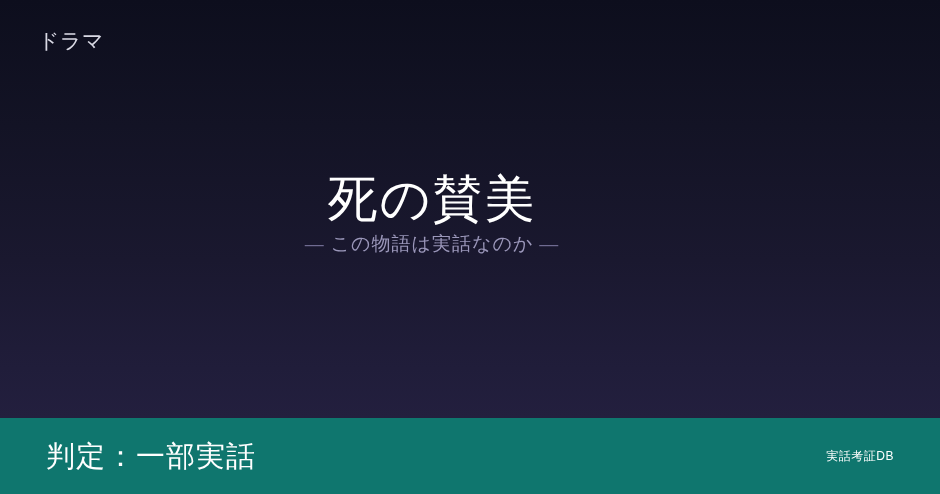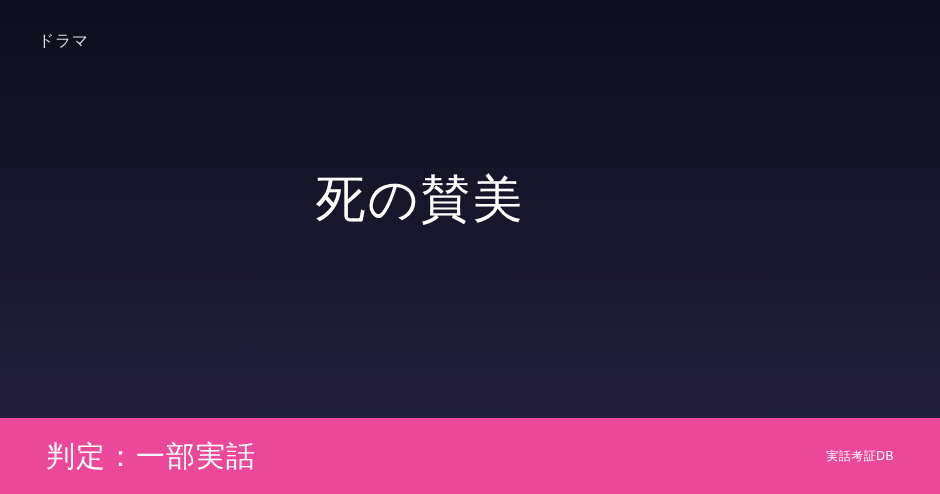--- a/index.html
+++ b/index.html
@@ -26,32 +26,32 @@
     width: 940px;
     height: 418px;
     background: linear-gradient(180deg, #0d0e1d 0%, #131325 30%, #1a182f 62%, #201d3a 88%, #231f3e 100%);
   }
 
   
   #genre-tag {
     position: absolute;
     left: 38px;
     top: 30px;
-    font-size: 16px;
+    font-size: 21px;
     line-height: 22px;
     font-weight: 400;
     color: #d9d9e4;
     letter-spacing: 0.5px;
     white-space: nowrap;
   }
 
   
   #title-block {
     position: absolute;
-    left: 2px;
+    left: 14px;
     top: 168px;
     width: 836px;
     text-align: center;
   }
 
   #main-title {
     font-size: 50px;
     line-height: 62px;
     font-weight: 400;
     color: #ffffff;
@@ -75,21 +75,21 @@
     padding: 0 6px;
   }
 
   
   #verdict-bar {
     position: absolute;
     left: 0;
     top: 418px;
     width: 940px;
     height: 76px;
-    background: #ec4899;
+    background: #0f766e;
     display: flex;
     align-items: center;
     justify-content: space-between;
     box-sizing: border-box;
     padding: 0 46px;
   }
 
   #verdict-text {
     font-size: 29px;
     line-height: 38px;
@@ -112,20 +112,23 @@
 <body>
 
 <div id="card">
 
   <div id="stage">
 
     <div id="genre-tag">ドラマ</div>
 
     <div id="title-block">
       <h1 id="main-title">死の賛美</h1>
+      <div id="subtitle">
+        <span class="rule">—</span><span>この物語は実話なのか</span><span class="rule">—</span>
+      </div>
     </div>
 
   </div>
 
   <div id="verdict-bar">
     <div id="verdict-text">判定：一部実話</div>
     <div id="source-label">実話考証DB</div>
   </div>
 
 </div>

